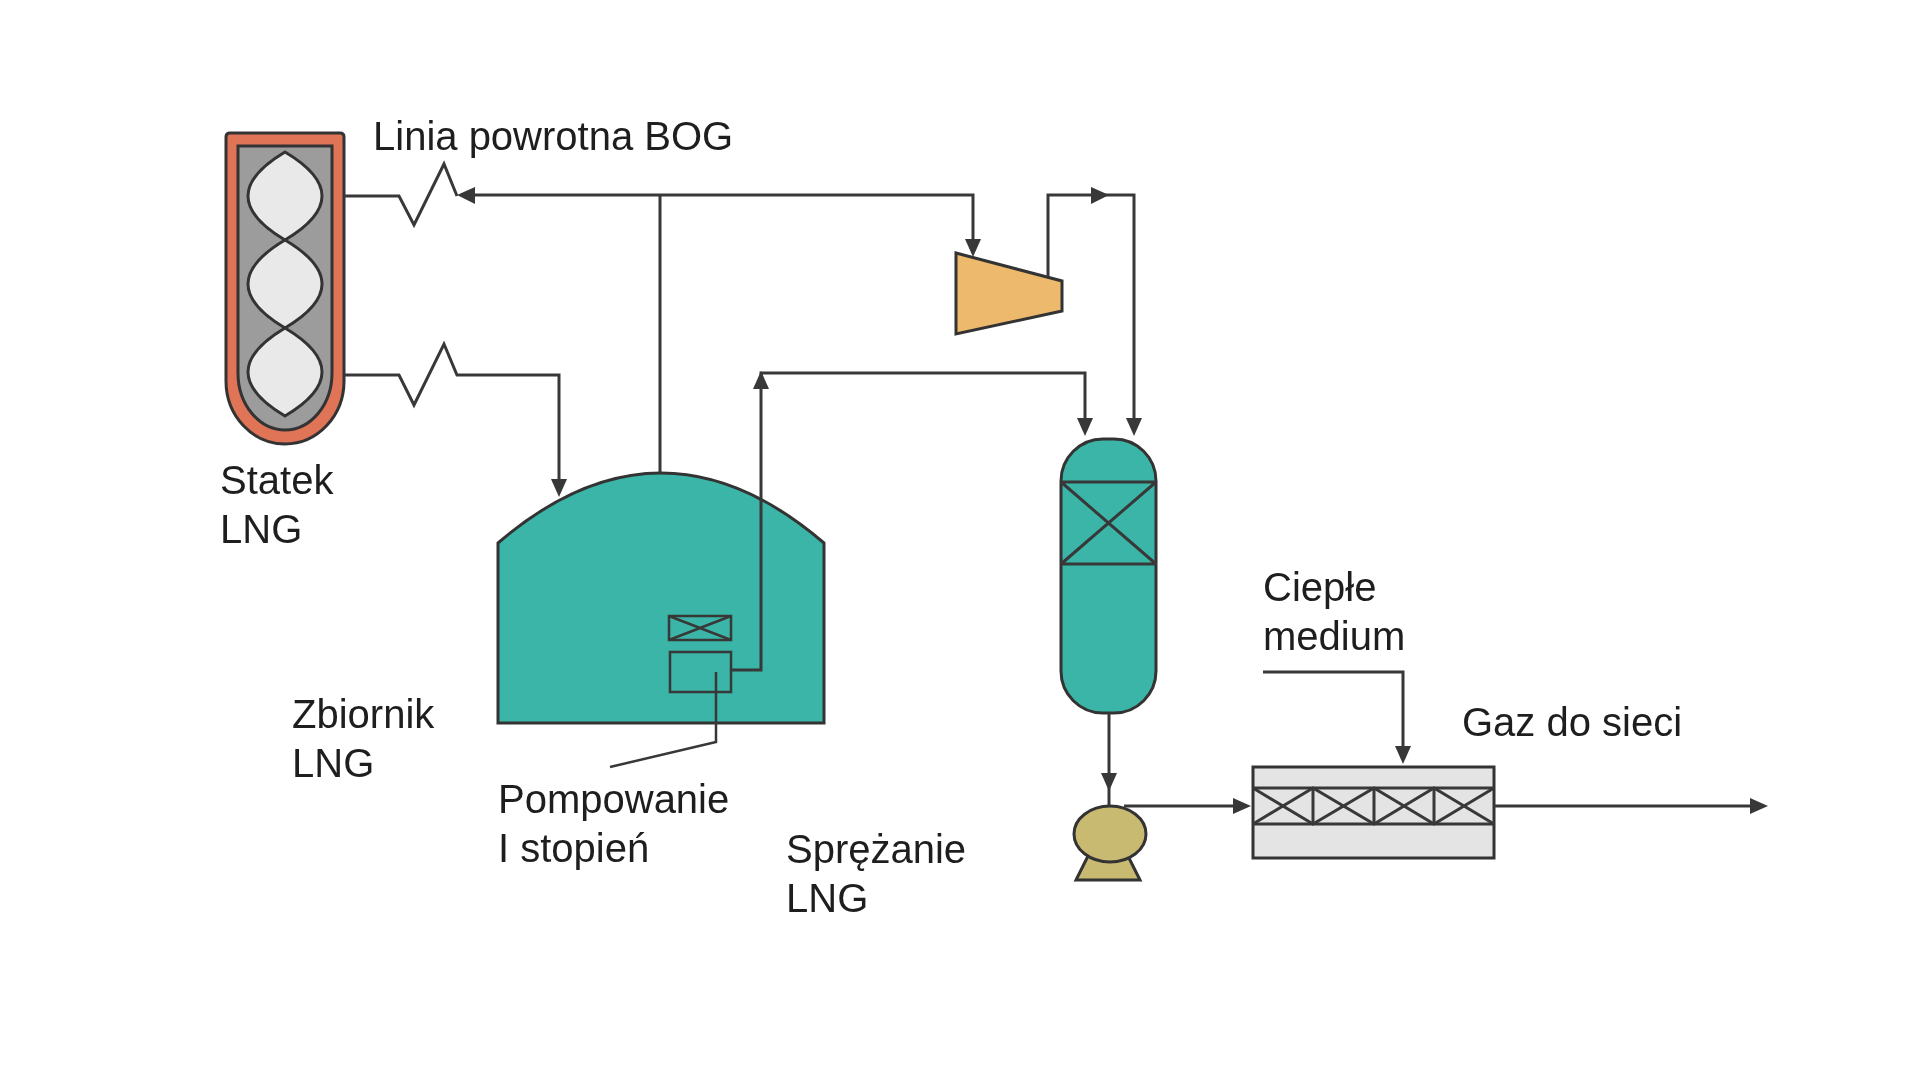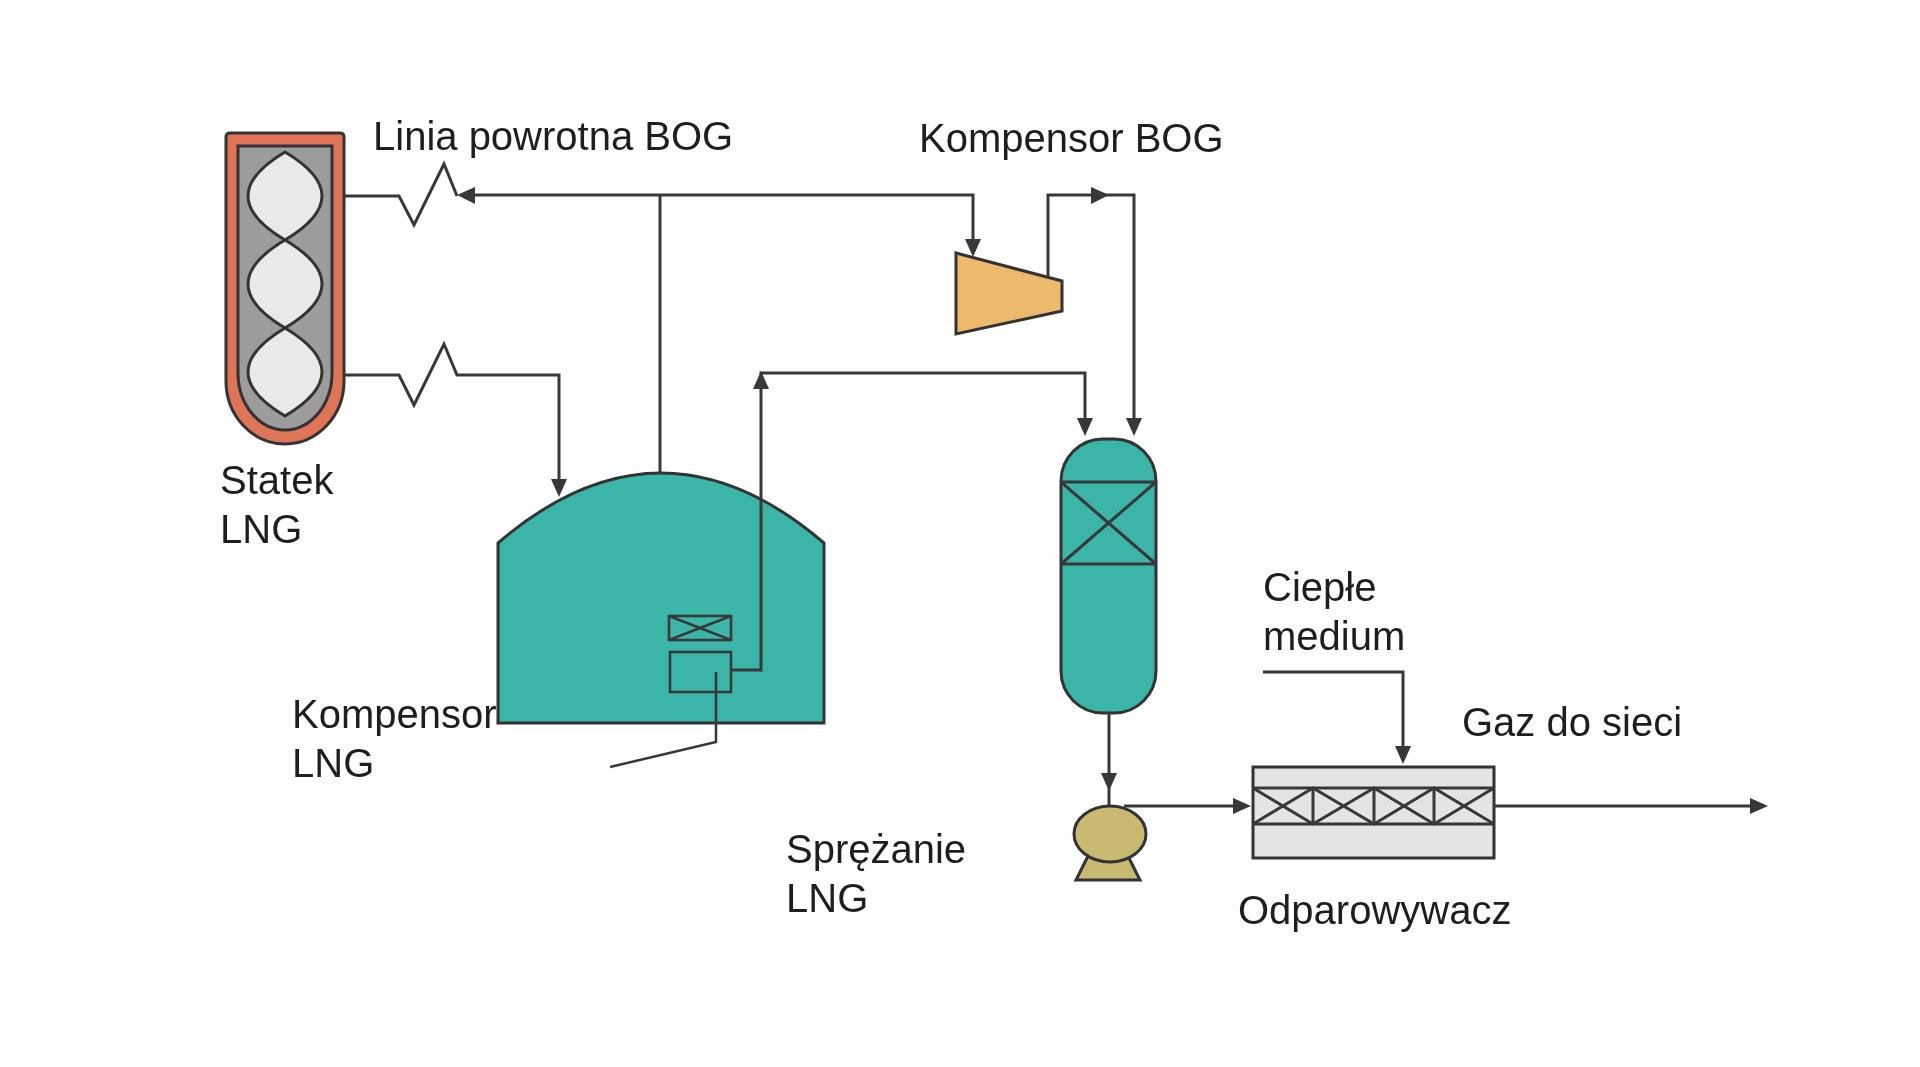--- a/index.html
+++ b/index.html
@@ -101,24 +101,24 @@
       <polygon class="arrow" points="1387,764 1379,746 1395,746"></polygon>
     </g>
 
     <g>
       <path class="pline" d="M 1478,806 L 1736,806"></path>
       <polygon class="arrow" points="1752,806 1734,798 1734,814"></polygon>
     </g>
   </svg>
 
   <div class="lbl" style="left:357px;top:112px">Linia powrotna BOG</div>
-  <div class="lbl" style="left:903px;top:114px">Kompensor BOG</div>
   <div class="lbl" style="left:204px;top:456px">Statek
 LNG</div>
-  <div class="lbl" style="left:276px;top:690px">Kompensor
+  <div class="lbl" style="left:276px;top:690px">Zbiornik
 LNG</div>
+  <div class="lbl" style="left:482px;top:775px">Pompowanie
+I stopień</div>
   <div class="lbl" style="left:770px;top:825px">Sprężanie
 LNG</div>
   <div class="lbl" style="left:1247px;top:563px">Ciepłe
 medium</div>
   <div class="lbl" style="left:1446px;top:698px">Gaz do sieci</div>
-  <div class="lbl" style="left:1222px;top:886px">Odparowywacz</div>
 </div>
 
 </body></html>

